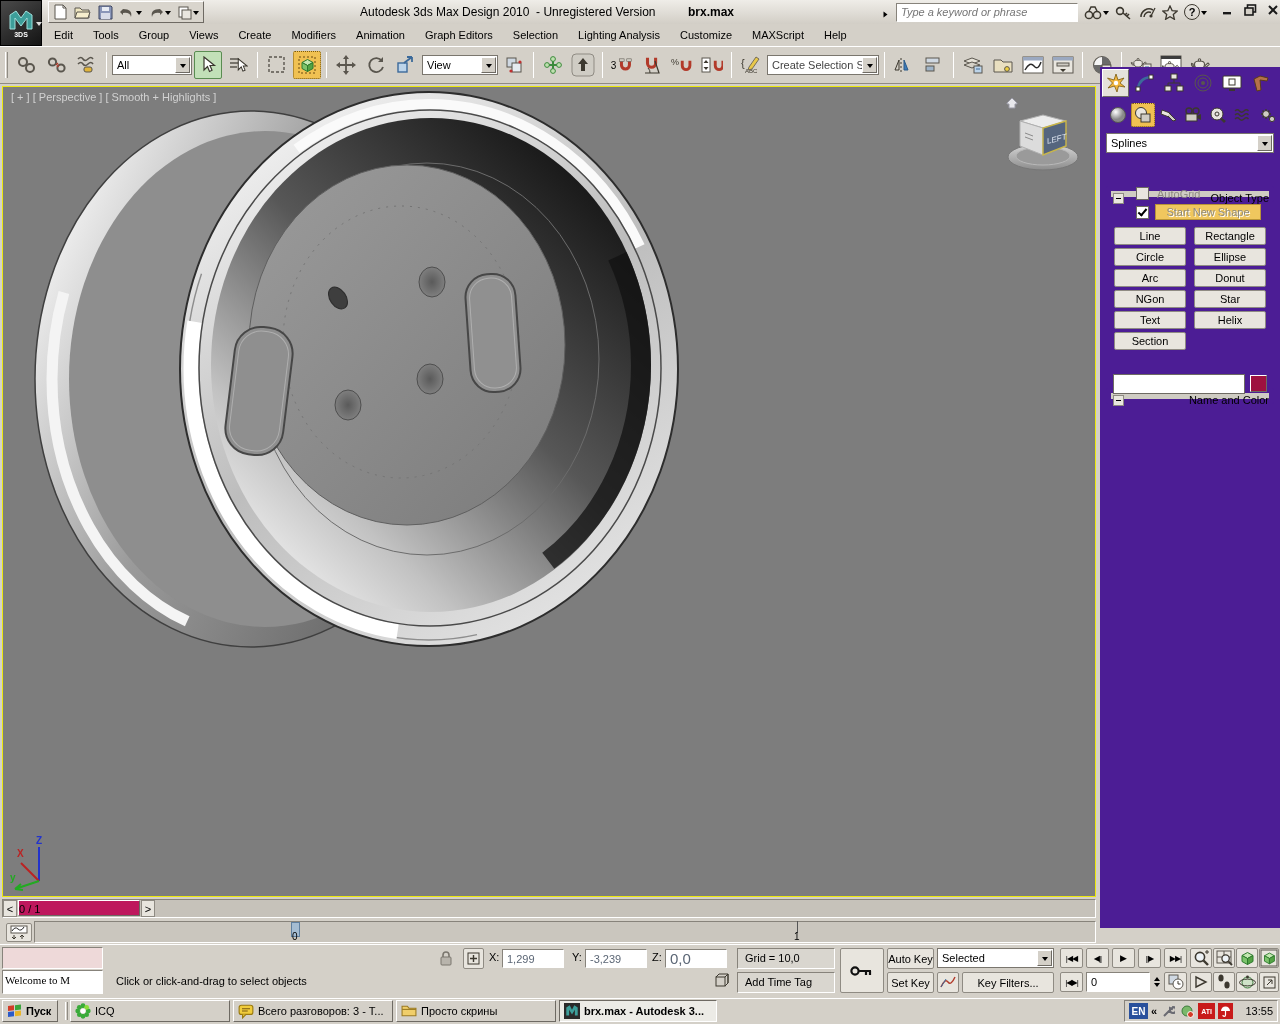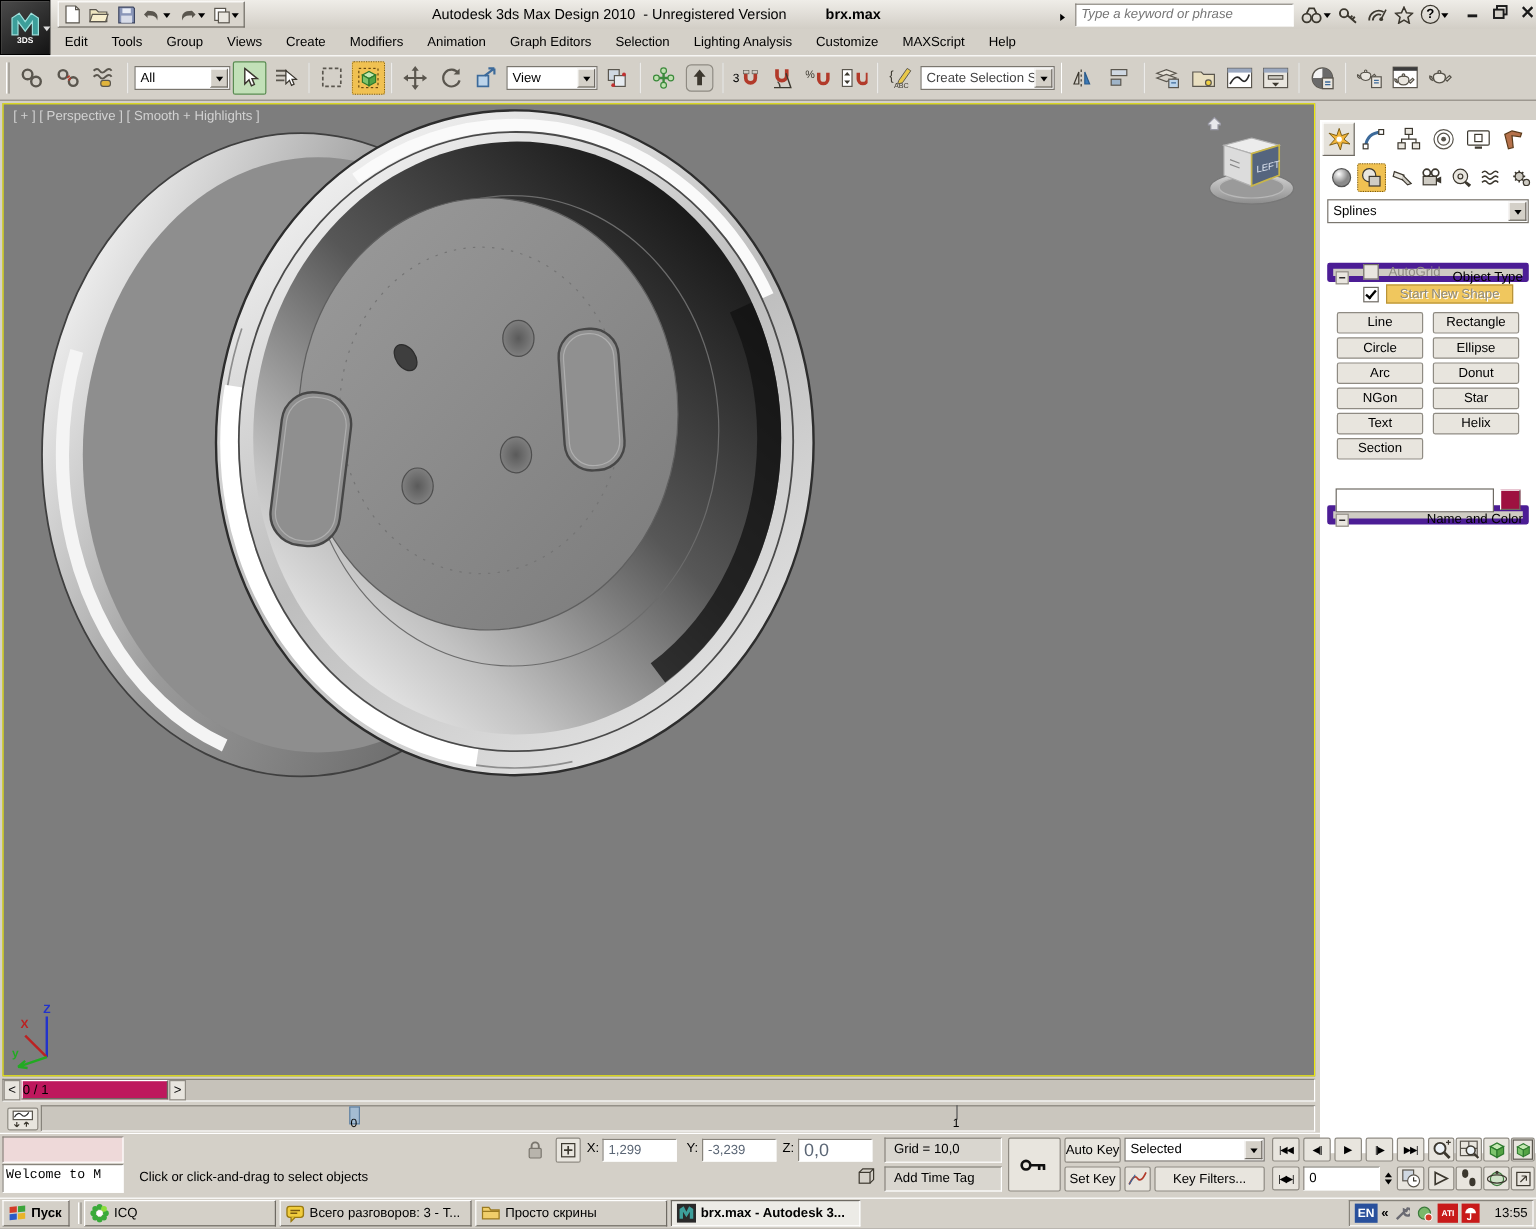--- a/index.html
+++ b/index.html
@@ -20,21 +20,21 @@
 .sunk{border:1px solid;border-color:#87837b #fff #fff #87837b;background:#d9d6cf}
 .raised{border:1px solid;border-color:#fff #6e6a63 #6e6a63 #fff}
 .rh{height:16px;background:#cfccc3;border:5px solid #4c1d95;border-radius:2px;position:relative;text-align:right;line-height:14px}
 .mbox{position:absolute;left:2px;top:2px;width:11px;height:11px;background:#e9e6df;border:1px solid #8f8b83}
 .mbox::after{content:"";display:block;width:5px;height:1px;background:#000;margin:4px auto 0}
 .cb{width:13px;height:13px;background:#fff;border:1px solid #6e6a63;flex:none}
 .cb.chk::after{content:"";display:block;width:3px;height:7px;border:solid #000;border-width:0 2px 2px 0;transform:rotate(40deg);margin:0 auto}
 .cb.dis{background:#e9e6df}
 .pbtn{height:18px;font-size:11px;padding:0 2px}
 .glyph{font-size:8px;letter-spacing:-1px;white-space:nowrap}
-.mono{font-family:Liberation Mono, monospace}
+.mono{font-family:Liberation Serif, serif}
 input{font-family:"Liberation Sans",sans-serif}
 .task{height:22px;display:flex;align-items:center;gap:4px;padding:0 4px;background:#d4d0c8;border:1px solid;border-color:#fff #6e6a63 #6e6a63 #fff;overflow:hidden;white-space:nowrap}
 .trayico{width:16px;height:16px;flex:none;display:flex;align-items:center;justify-content:center}
 </style>
 </head>
 <body>
 
 <div id="root">
 
 <svg width="0" height="0" style="position:absolute">
@@ -470,21 +470,21 @@
   <svg class="a" style="left:6px;top:748px" width="48" height="60" viewBox="0 0 48 60">
     <path d="M30 46 L30 12" stroke="#2233cc" stroke-width="2"></path>
     <path d="M30 46 L12 28" stroke="#bb2222" stroke-width="2"></path>
     <path d="M30 46 L6 54 M6 54 l6-5 M6 54 l8 1" stroke="#22aa22" stroke-width="2" fill="none"></path>
     <text x="27" y="9" fill="#2233cc" font-size="10" font-weight="bold" style="text-transform:uppercase">z</text>
     <text x="8" y="22" fill="#bb2222" font-size="10" font-weight="bold" style="text-transform:uppercase">x</text>
     <text x="1" y="46" fill="#22aa22" font-size="10" font-weight="bold">y</text>
   </svg>
 </div>
 
-<div class="a" style="left:1100px;top:100px;width:180px;height:861px;background:#ffffff">
+<div class="a" style="left:1100px;top:67px;width:180px;height:861px;background:#4c1d95">
 
   <div class="a flx" style="left:2px;top:2px;gap:2px">
     <div class="ti raised" style="width:27px;background:#e5e2db">
           <svg width="20" height="20" viewBox="0 0 20 20">
             <path d="M10 1 L12 7 L18 5 L14 10 L19 14 L12.5 13 L11 19 L8.5 13 L2 15 L6.5 10 L1.5 5 L8 7 Z" fill="#f2b63c" stroke="#7a5a10" stroke-width=".8"></path>
             <circle cx="10" cy="10" r="2.2" fill="#fff"></circle>
           </svg>
         </div>
     <div class="ti" style="width:27px">
           <svg width="20" height="20" viewBox="0 0 20 20">

